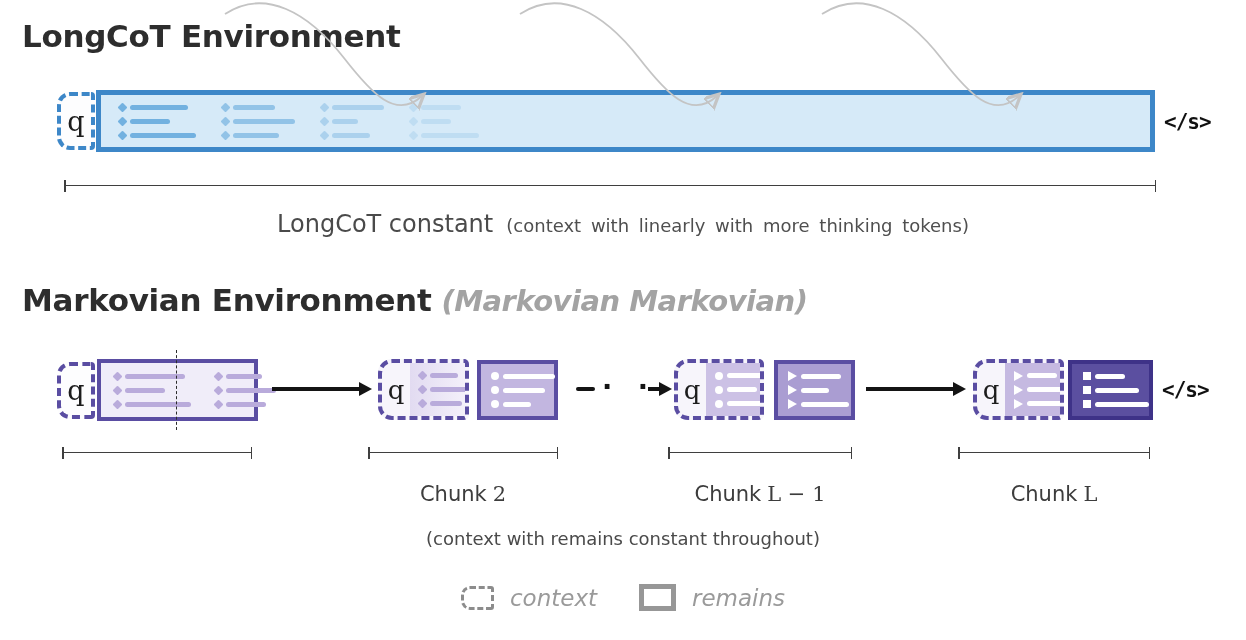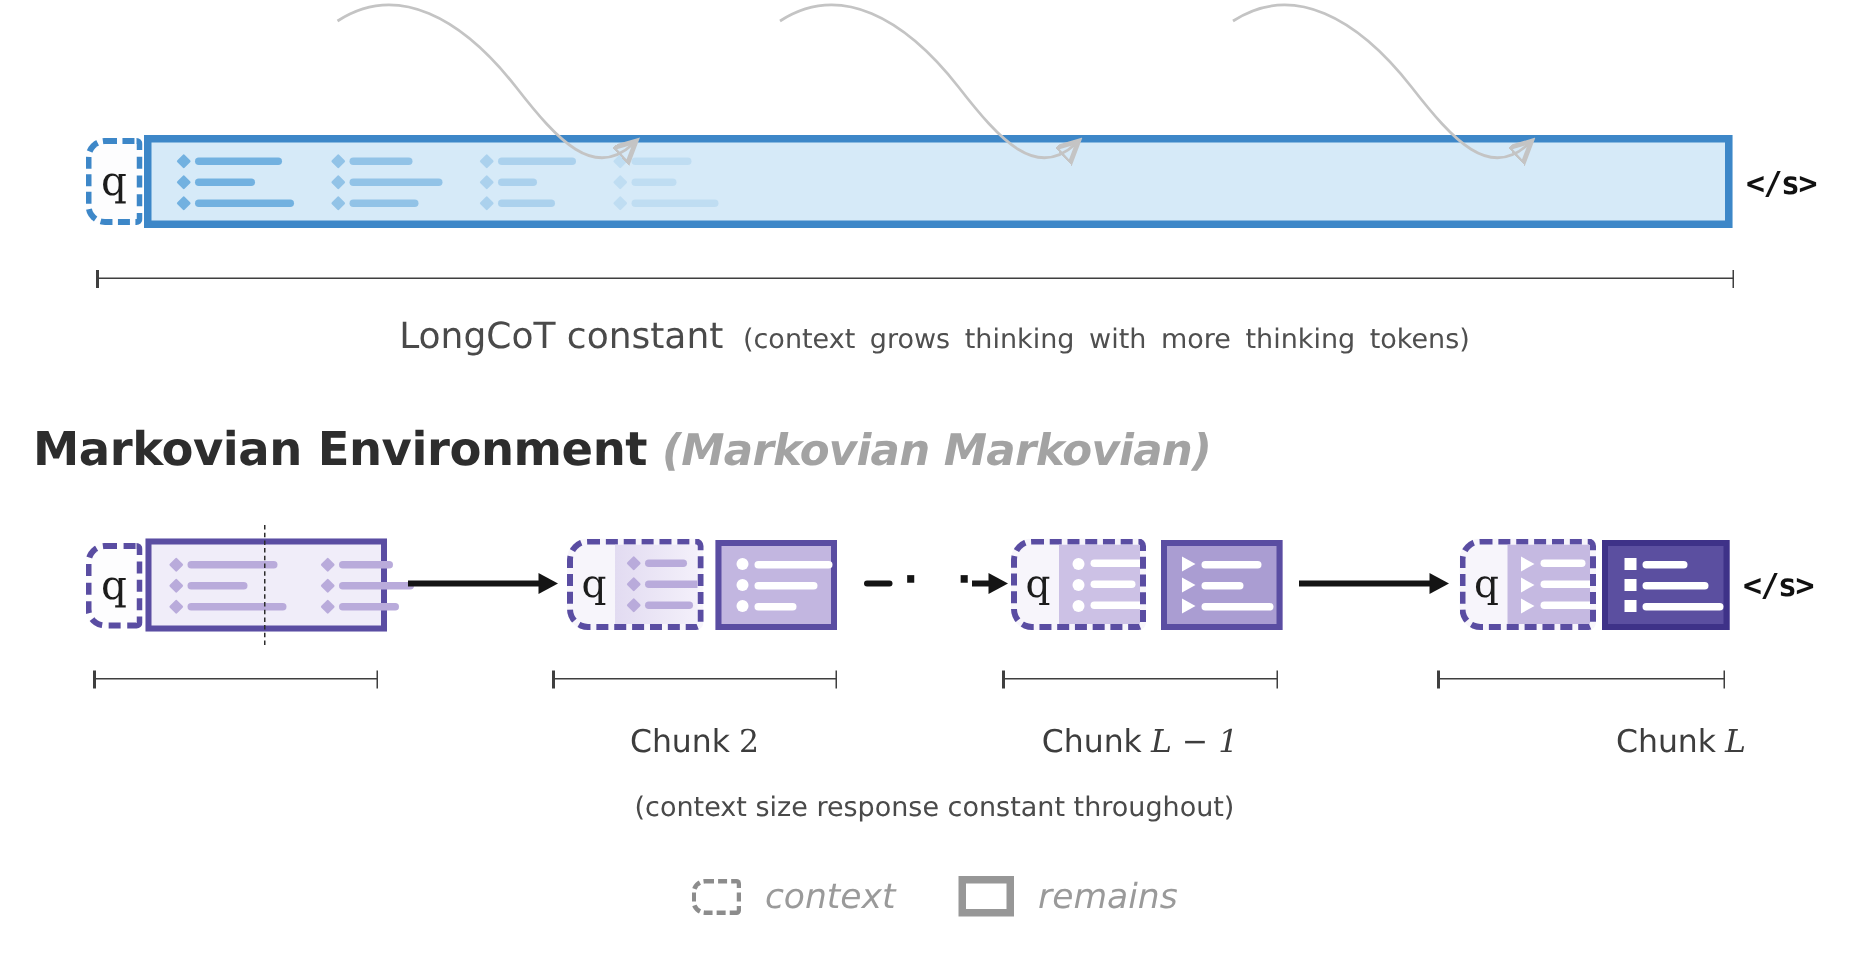--- a/index.html
+++ b/index.html
@@ -52,41 +52,42 @@
   .bracket{position:absolute;border-top:1.5px solid #3f3f3f;height:1px;}
   .bracket::before,.bracket::after{content:'';position:absolute;top:-6px;width:1.5px;height:12px;background:#3f3f3f;}
   .bracket::before{left:0;} .bracket::after{right:0;}
 
   
   .caption-row{position:absolute;left:0;width:1246px;text-align:center;color:#4a4a4a;}
   .cap-main{font-size:24px;color:#4a4a4a;}
   .cap-note{font-size:18px;color:#4f4f4f;margin-left:8px;word-spacing:4px;}
   .chunk-label{position:absolute;width:220px;text-align:center;font-size:21px;color:#3d3d3d;z-index:2;}
   .chunk-idx{font-family:"DejaVu Serif",serif;margin-left:6px;}
-  .chunk-idx.math{font-style:italic;}
+  .chunk-idx.math{}
 
   .eos{position:absolute;font-family:"DejaVu Sans Mono",monospace;font-weight:bold;font-size:21px;color:#111;letter-spacing:-1px;z-index:2;}
 
   .divider{position:absolute;width:0;border-left:1.6px dashed #2c2c2c;z-index:3;}
 
   
   .connectors{position:absolute;left:0;top:330;z-index:1;pointer-events:none;}
   .connectors path{fill:none;stroke:#c4c4c4;stroke-width:1.8;}
 
   
   .legend{position:absolute;left:0;top:584px;width:1246px;display:flex;align-items:center;justify-content:center;gap:16px;}
   .sw-prompt{width:33px;height:24px;box-sizing:border-box;border:3.5px dashed #8c8c8c;border-radius:9px 3px 3px 9px;background:#fff;}
   .sw-response{width:37px;height:27px;box-sizing:border-box;border:5.5px solid #979797;background:#fff;margin-left:26px;}
   .legend-label{font-style:italic;font-size:23px;color:#9a9a9a;}
 </style>
 </head>
 <body>
 
 <div class="stage">
 
+  <div class="sec-title" style="left:22px;top:18px;">LongCoT Environment</div>
 
   <div class="qbox blue" style="left:57px;top:92px;width:38px;height:58px;">
     <span>q</span>
   </div>
 
   <div class="bluebox" style="left:96px;top:90px;width:1059px;height:62px;">
     <div class="tgroup blue-lines fade1">
       <div class="tline">
           <i class="bullet-diamond"></i>
           <span class="bar" style="width:58px"></span>
@@ -143,21 +144,21 @@
         </div>
     </div>
   </div>
 
   <div class="eos" style="left:1164px;top:110px;">&lt;/s&gt;</div>
 
   <div class="bracket" style="left:64px;top:185px;width:1092px;"></div>
 
   <div class="caption-row" style="top:210px;">
     <span class="cap-main">LongCoT constant</span>
-    <span class="cap-note">(context grows thinking with more thinking tokens)</span>
+    <span class="cap-note">(context with linearly with more thinking tokens)</span>
   </div>
 
   <div class="sec-title" style="left:22px;top:282px;">
     <span>Markovian Environment</span><span class="sec-subtitle">(Markovian Markovian)</span>
   </div>
 
   <svg class="connectors" width="1246" height="150" viewBox="0 0 1246 150">
     <defs>
       <marker id="gah" markerWidth="10" markerHeight="10" refX="6.5" refY="4" orient="auto">
         <path d="M0,0 L8,4 L0,8 z" fill="#bdbdbd"></path>
@@ -319,25 +320,25 @@
   <div class="bracket" style="left:368px;top:452px;width:190px;"></div>
   <div class="bracket" style="left:668px;top:452px;width:184px;"></div>
   <div class="bracket" style="left:958px;top:452px;width:192px;"></div>
 
   <div class="chunk-label" style="left:353px;top:482px;">
     <span>Chunk</span><span class="chunk-idx">2</span>
   </div>
   <div class="chunk-label" style="left:650px;top:482px;">
     <span>Chunk</span><span class="chunk-idx math">L − 1</span>
   </div>
-  <div class="chunk-label" style="left:944px;top:482px;text-align:right;">
+  <div class="chunk-label" style="left:944px;top:482px;">
     <span>Chunk</span><span class="chunk-idx math">L</span>
   </div>
 
-  <div class="caption-row" style="top:528px;font-size:18px;">(context size response constant throughout)</div>
+  <div class="caption-row" style="top:528px;font-size:18px;">(context with remains constant throughout)</div>
 
   <div class="legend">
     <span class="sw-prompt"></span>
     <span class="legend-label">context</span>
     <span class="sw-response"></span>
     <span class="legend-label">remains</span>
   </div>
 
 </div>
 

